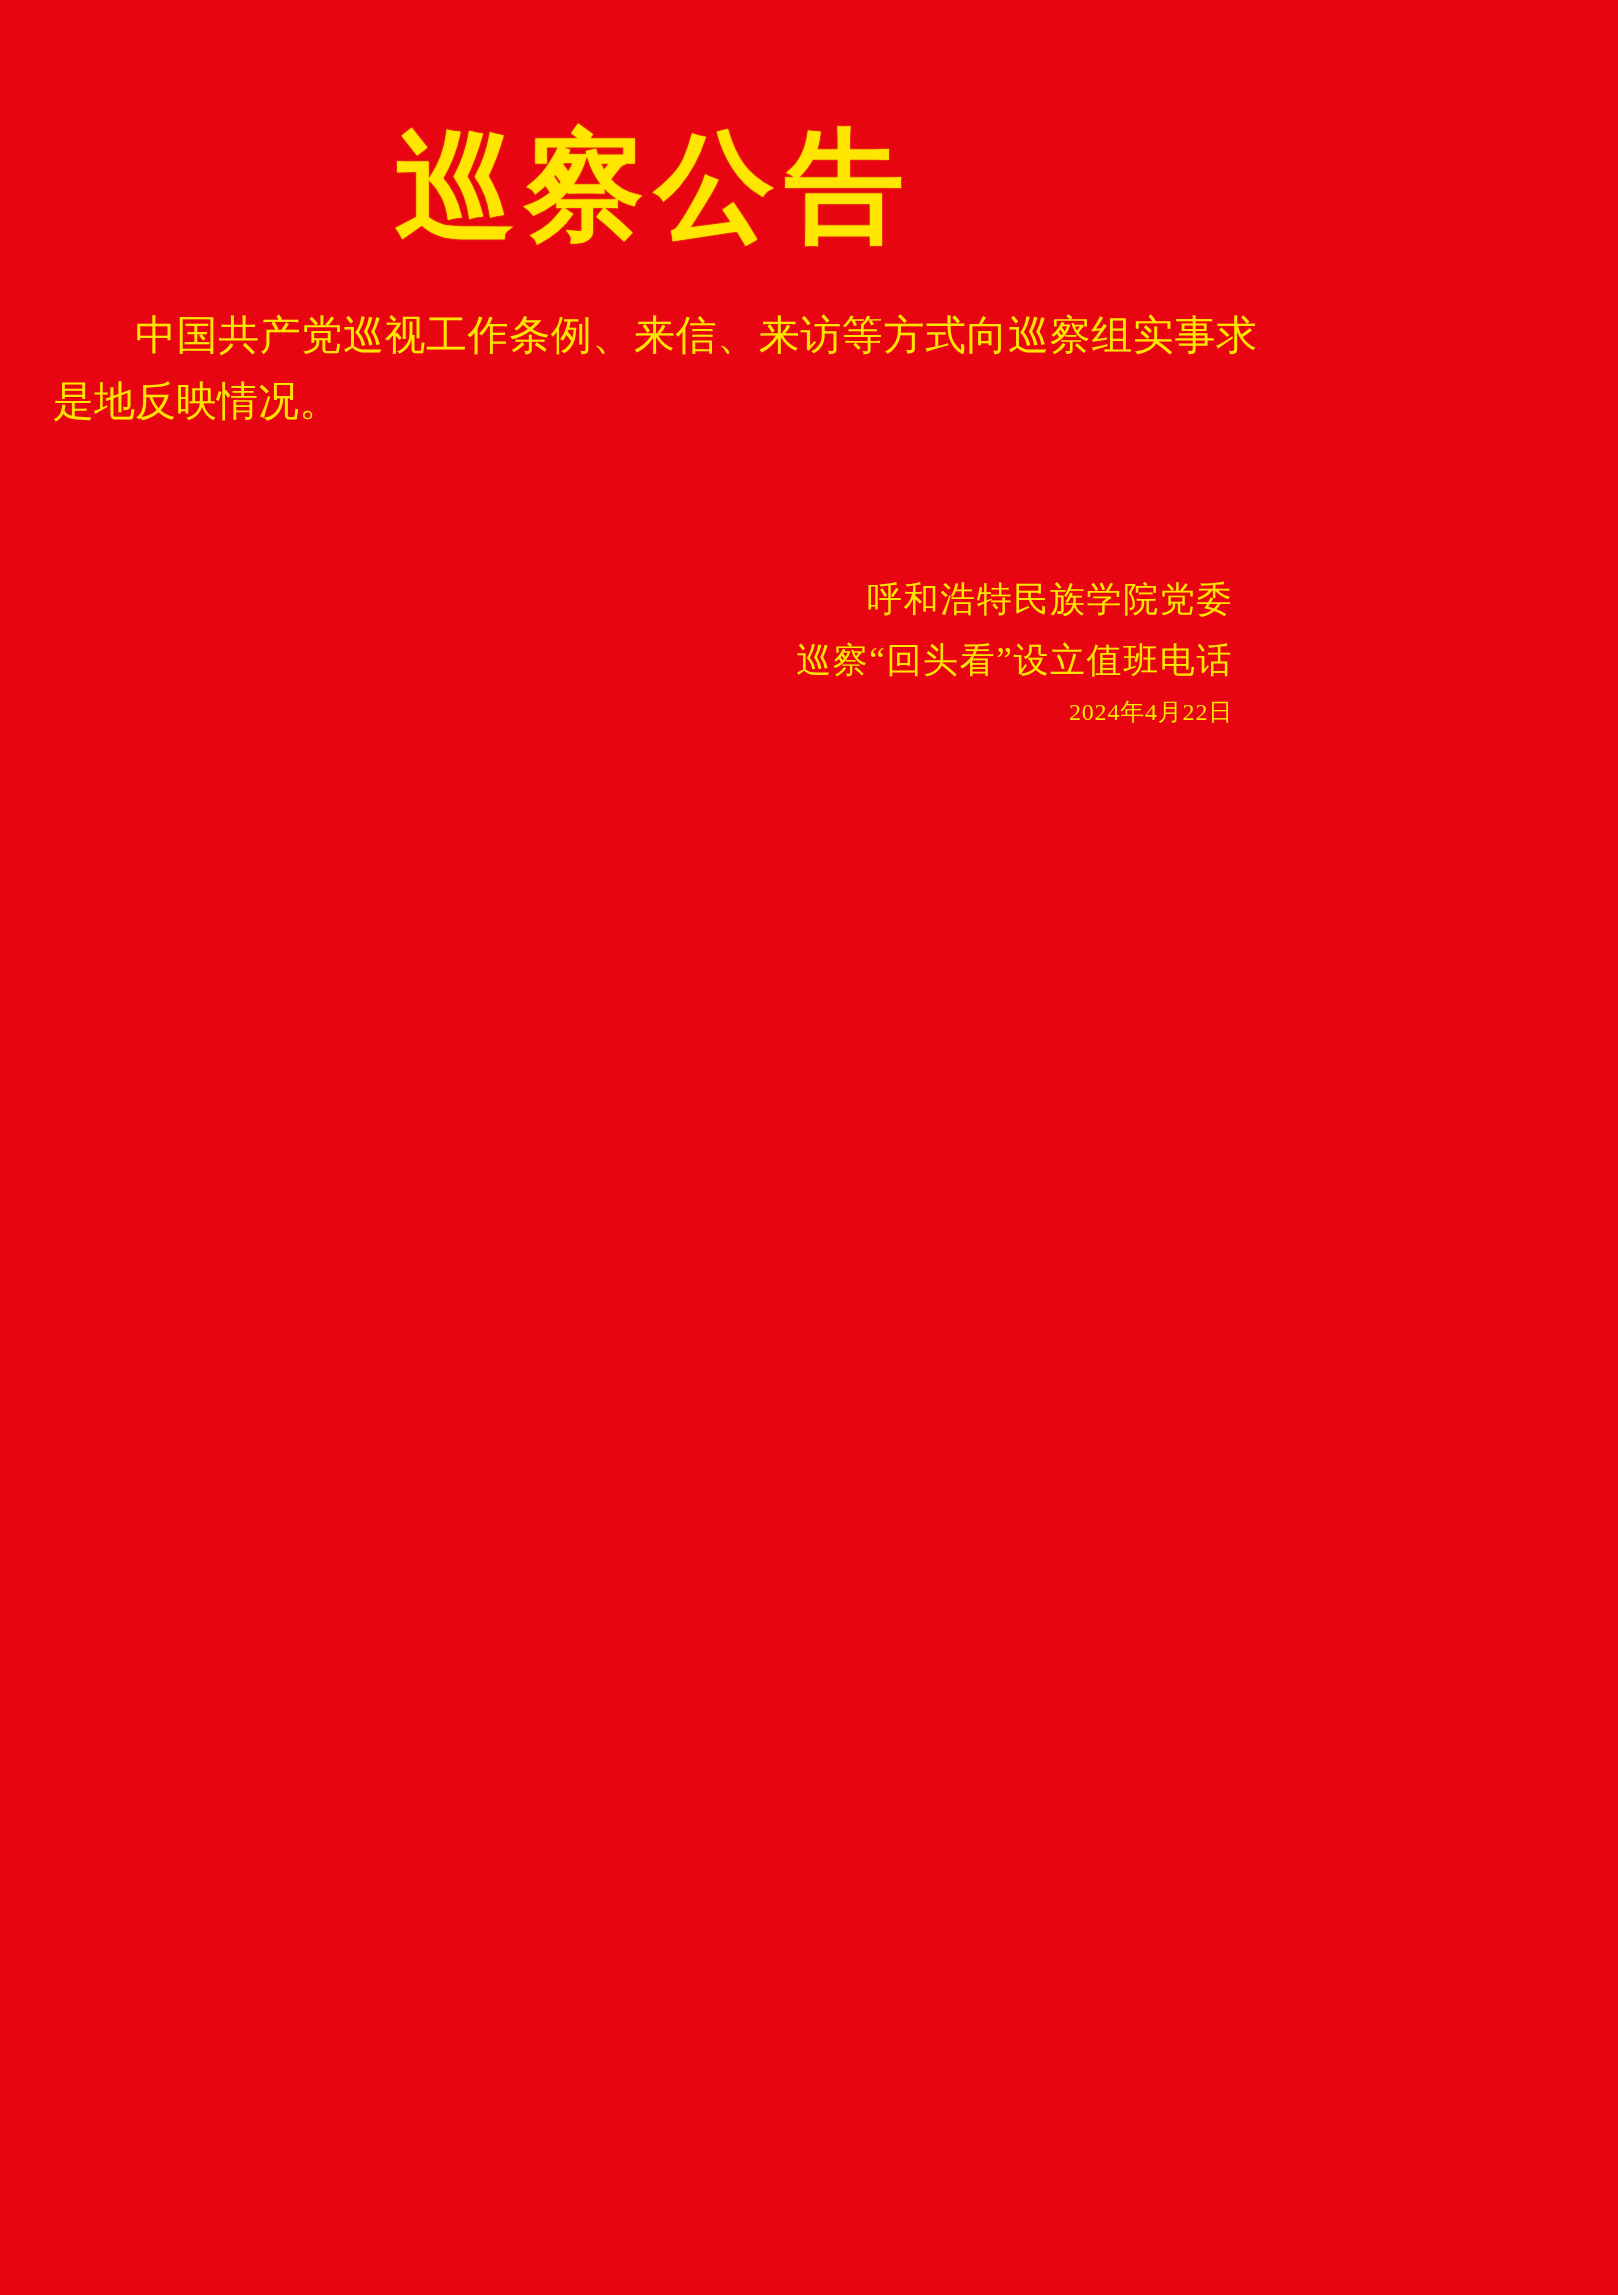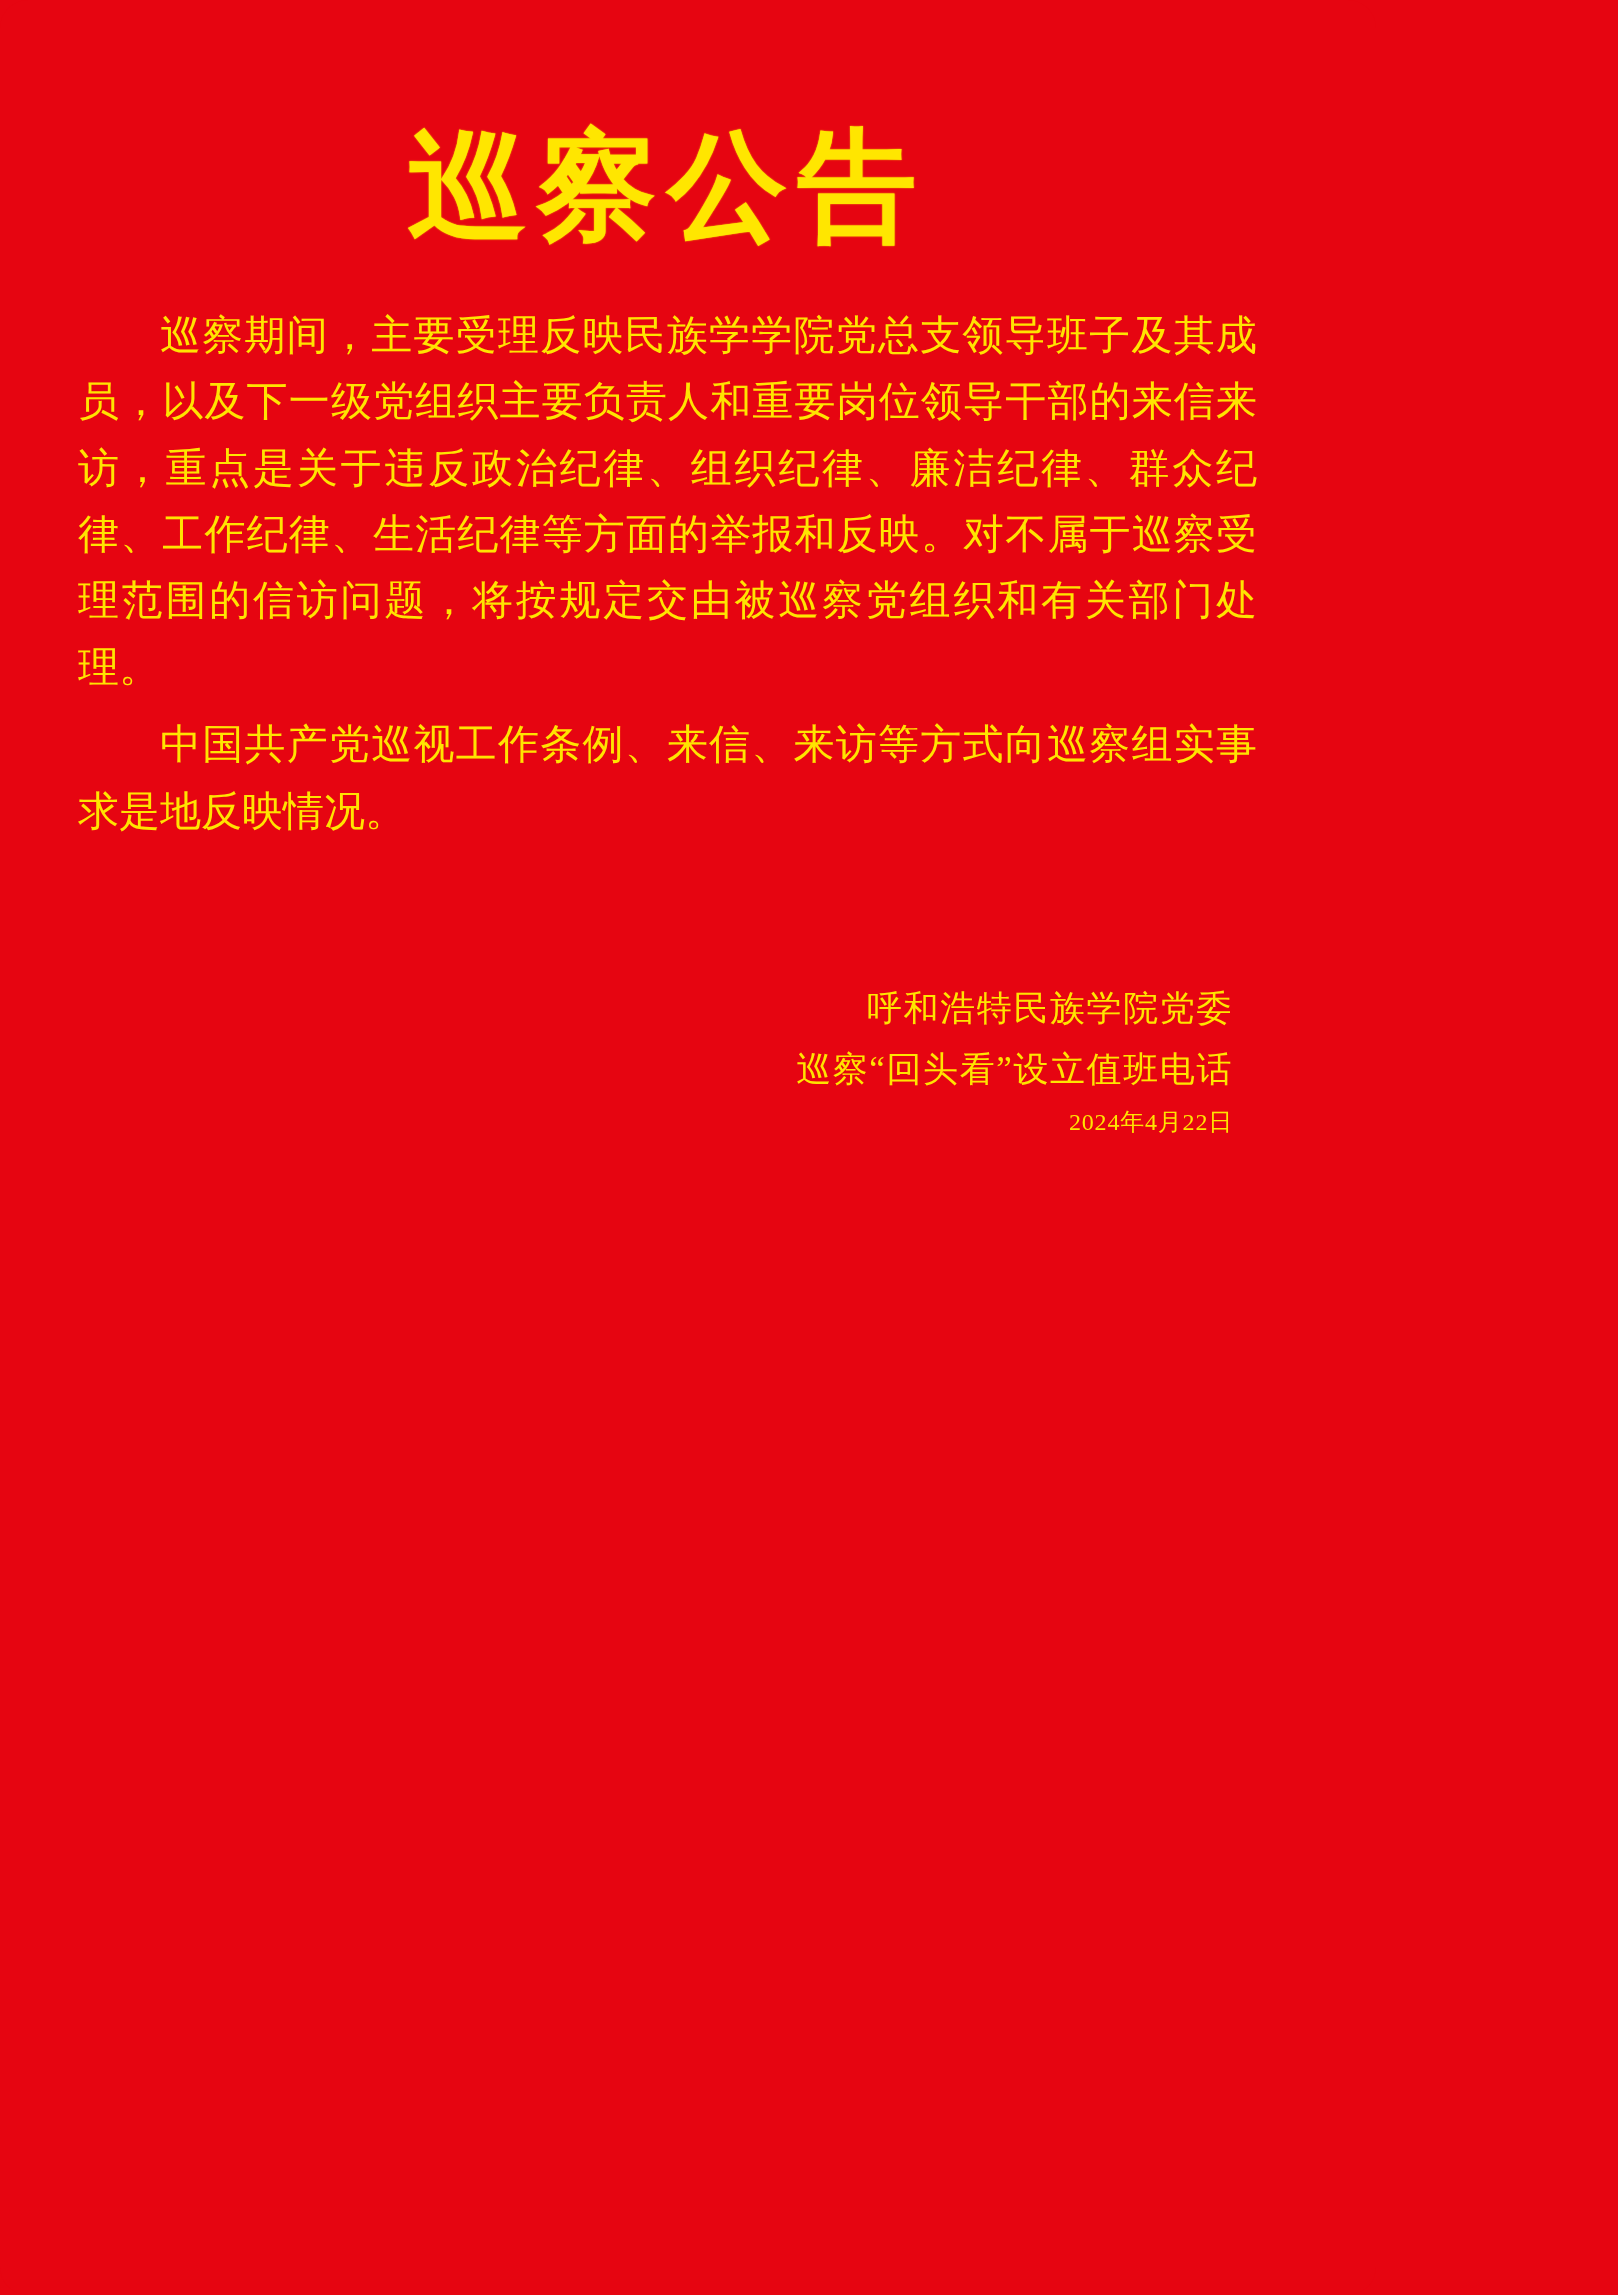--- a/index.html
+++ b/index.html
@@ -12,21 +12,21 @@
     background: #e60511;
     font-family: "Liberation Serif", "DejaVu Serif", serif;
     color: #ffec3d;
     overflow: hidden;
   }
   .poster {
     position: relative;
     width: 1376px;
     height: 2295px;
     box-sizing: border-box;
-    padding: 95px 119px 71px 78px;
+    padding: 95px 119px 71px 53px;
     background: #e60511;
     border-radius: 28px;
   }
   .title {
     text-align: center;
     font-size: 119px;
     line-height: 1.15;
     font-weight: bold;
     letter-spacing: 11px;
     color: #ffe600;
@@ -65,21 +65,20 @@
   }
 </style>
 </head>
 <body>
 
 <div class="poster">
 
   <h1 class="title">巡察公告</h1>
 
   <div class="body-text">
-    <p class="para">巡察期间，主要受理反映民族学学院党总支领导班子及其成员，以及下一级党组织主要负责人和重要岗位领导干部的来信来访，重点是关于违反政治纪律、组织纪律、廉洁纪律、群众纪律、工作纪律、生活纪律等方面的举报和反映。对不属于巡察受理范围的信访问题，将按规定交由被巡察党组织和有关部门处理。</p>
     <p class="para last">中国共产党巡视工作条例、来信、来访等方式向巡察组实事求是地反映情况。</p>
   </div>
 
   <div class="signature">
     <span class="sig-line">呼和浩特民族学院党委</span>
     <span class="sig-line">巡察“回头看”设立值班电话</span>
     <span class="sig-line date">2024年4月22日</span>
   </div>
 
 </div>

